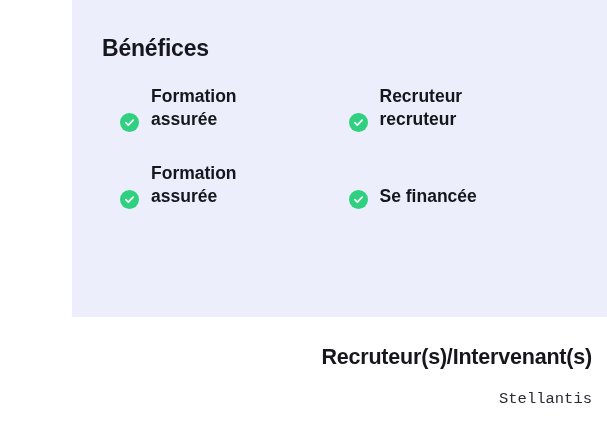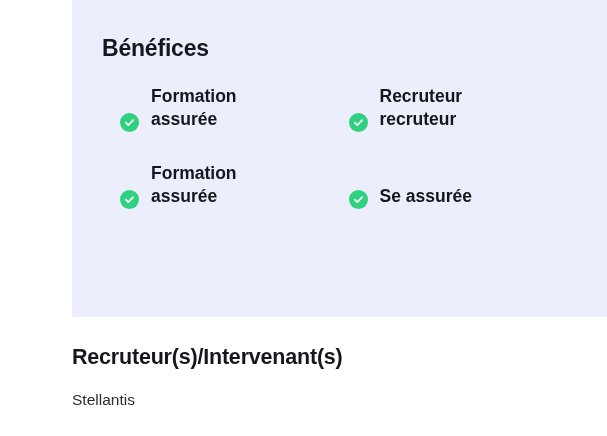--- a/index.html
+++ b/index.html
@@ -71,33 +71,35 @@
     font-weight: bold;
     line-height: 1.35;
     color: #16161d;
     max-width: 150px;
   }
   .recruiters-section {
     position: absolute;
     left: 72px;
     top: 345px;
     width: 520px;
+    text-align: right;
   }
   .recruiters-title {
     font-size: 21.5px;
     font-weight: bold;
     color: #16161d;
     margin: 0 0 18px 0;
     letter-spacing: -0.2px;
     line-height: 1.2;
   }
   .recruiters-name {
     font-size: 15.5px;
     color: #2b2b33;
     line-height: 1.4;
+    font-family: Liberation Mono, monospace;
   }
 </style>
 </head>
 <body>
 
 <div class="page">
 
   <section class="benefits-card">
     <h2 class="benefits-title">Bénéfices</h2>
 
@@ -130,21 +132,21 @@
         <span class="benefit-label">Formation assurée</span>
       </div>
 
 
       <div class="benefit-item">
         <span class="check-icon">
           <svg width="11" height="11" viewBox="0 0 12 12" aria-hidden="true">
             <path d="M2 6.2 L4.7 8.9 L10 3.4" fill="none" stroke="#ffffff" stroke-width="1.8" stroke-linecap="round" stroke-linejoin="round"></path>
           </svg>
         </span>
-        <span class="benefit-label">Se assurée</span>
+        <span class="benefit-label">Se financée</span>
       </div>
 
     </div>
   </section>
 
   <section class="recruiters-section">
     <h2 class="recruiters-title">Recruteur(s)/Intervenant(s)</h2>
     <div class="recruiters-name">Stellantis</div>
   </section>
 

